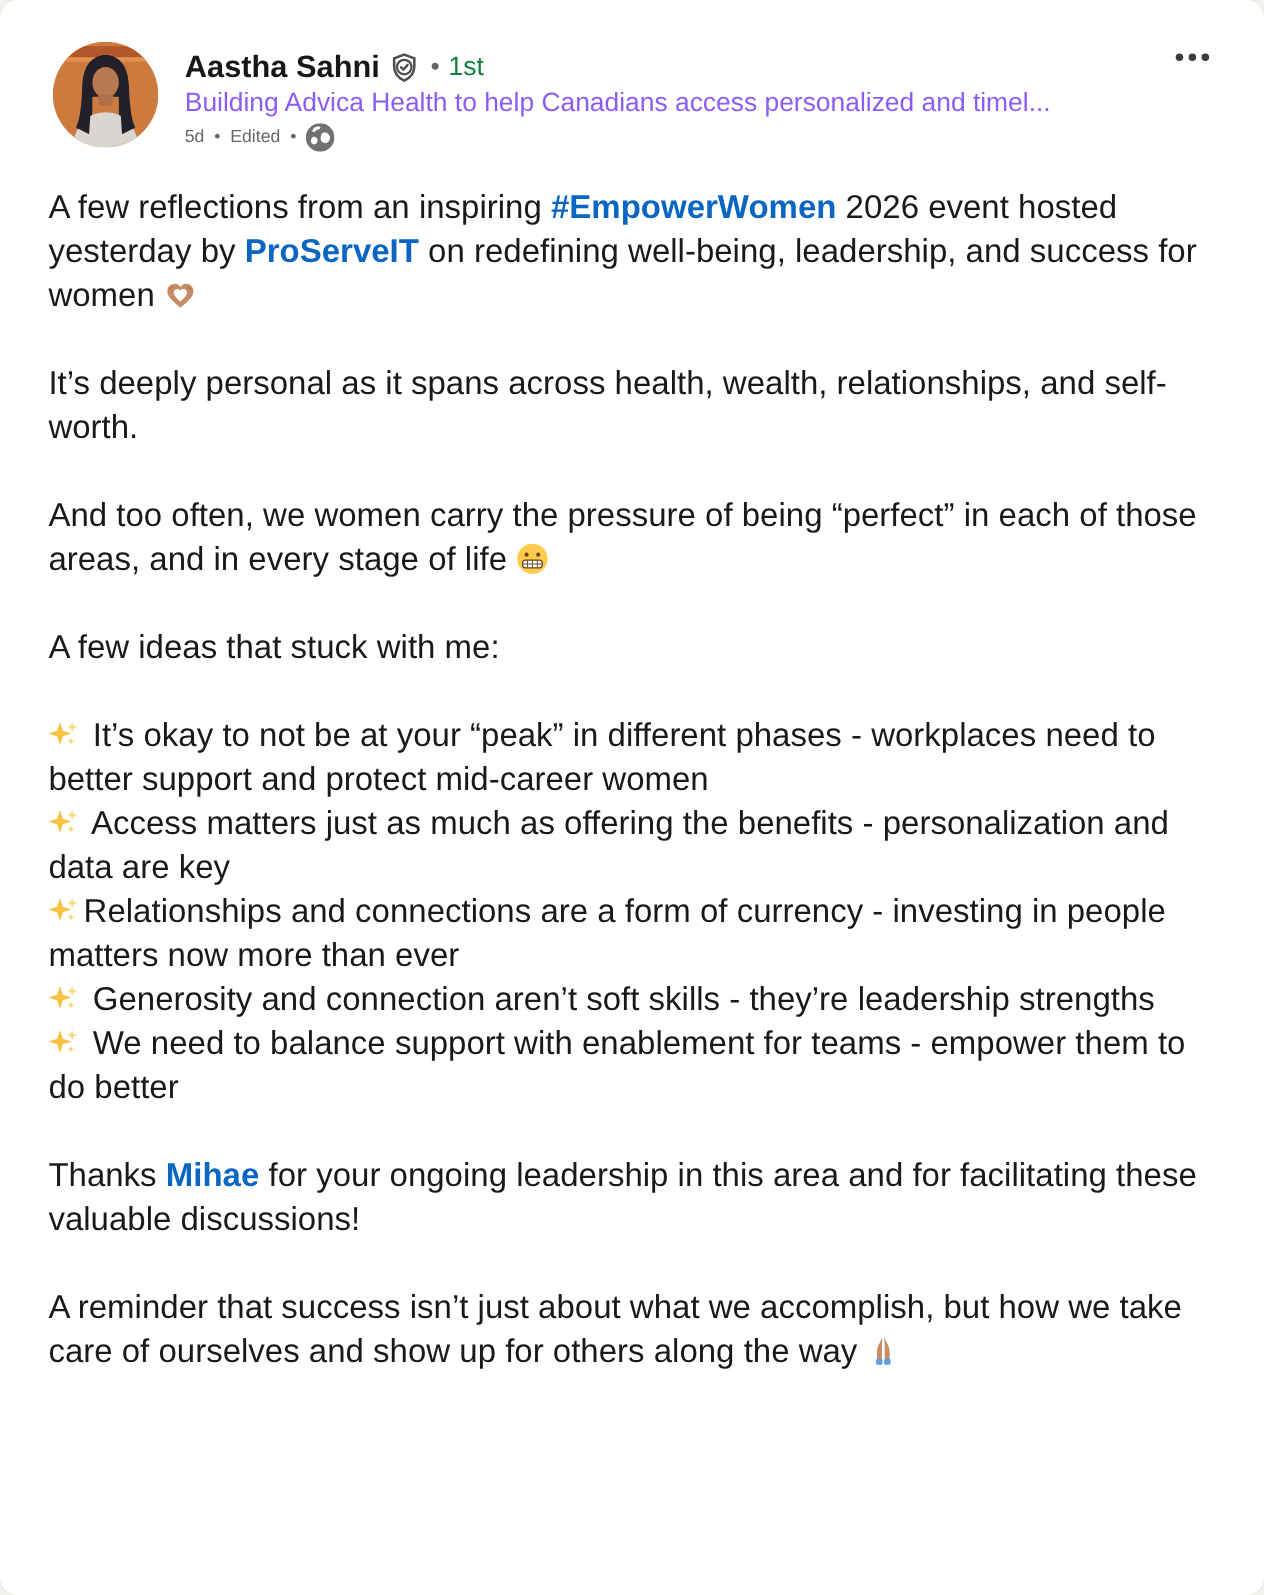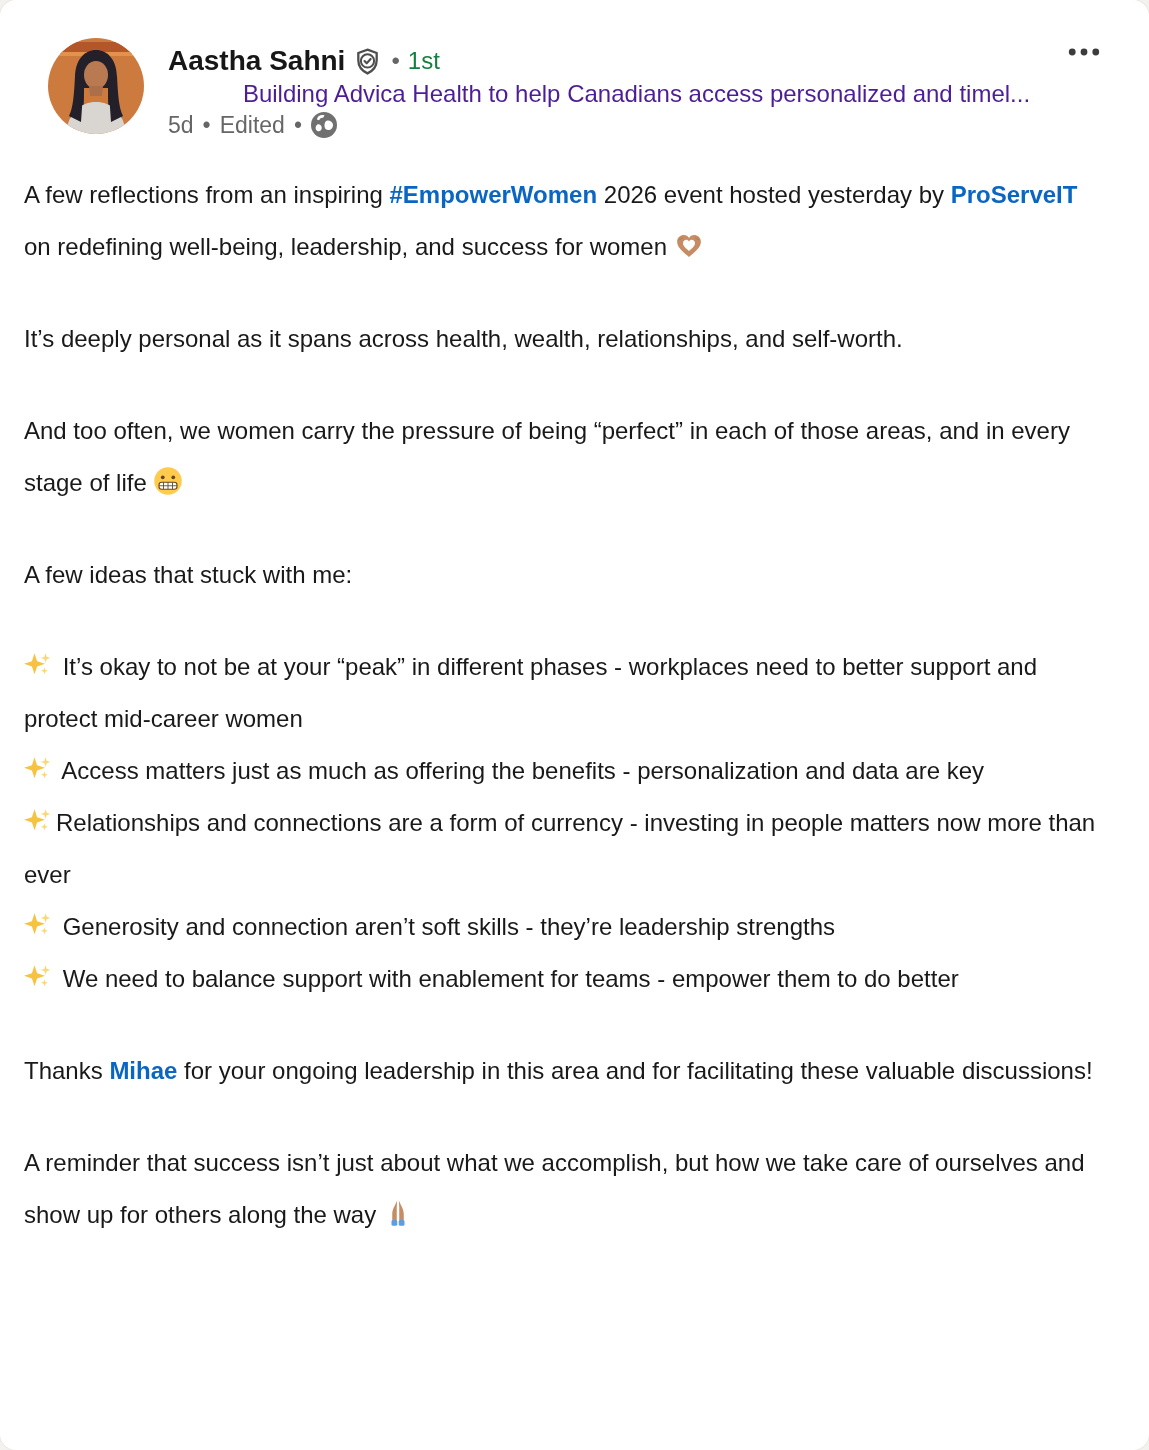--- a/index.html
+++ b/index.html
@@ -17,27 +17,27 @@
   .header{display:flex;padding:38px 44px 0 48px;position:relative;}
   .avatar{width:96px;height:96px;border-radius:50%;overflow:hidden;flex:none;cursor:pointer;}
   .avatar svg{display:block;}
   .hcol{margin-left:24px;min-width:0;flex:1;padding-top:6px;}
   .name-row{display:flex;line-height:34px;}
   .author-name{font-size:28px;font-weight:700;color:#171717;cursor:pointer;}
   .badge{margin-left:9px;display:inline-flex;align-items:center;cursor:pointer;}
   .conn-sep{color:#666;font-size:24px;margin:0 8px 0 10px;}
   .conn-deg{color:#15803d;font-size:24px;}
   .headline{
-    color:#4c1d95;font-size:24px;line-height:31px;
-    white-space:nowrap;overflow:hidden;max-width:960px;text-align:center;
+    color:#8b5cf6;font-size:24px;line-height:31px;
+    white-space:nowrap;overflow:hidden;max-width:960px;
   }
-  .meta-row{display:flex;align-items:center;color:#666;font-size:23px;line-height:32px;gap:9px;}
+  .meta-row{display:flex;align-items:center;color:#666;font-size:16px;line-height:32px;gap:9px;}
   .menu-btn{position:absolute;top:40px;right:42px;padding:6px;cursor:pointer;border:none;background:none;}
   
-  .post-body{padding:28px 44px 0 24px;font-size:24px;line-height:52px;color:#191919;letter-spacing:0;}
+  .post-body{padding:28px 44px 0 44px;font-size:30px;line-height:40px;color:#191919;letter-spacing:0;}
   .post-body p{margin:0 0 40px 0;}
   .post-body p.tight{margin-bottom:0;}
   .post-body .list{margin-bottom:40px;}
   a.link{color:#0a66c2;font-weight:700;text-decoration:none;cursor:pointer;}
   .hashtags a.link{margin-right:6px;}
   .emoji{display:inline-block;width:30px;height:30px;vertical-align:-5px;}
   .emoji-sm{display:inline-block;width:28px;height:28px;vertical-align:-4px;margin-right:4px;}
 </style>
 </head>
 <body>

